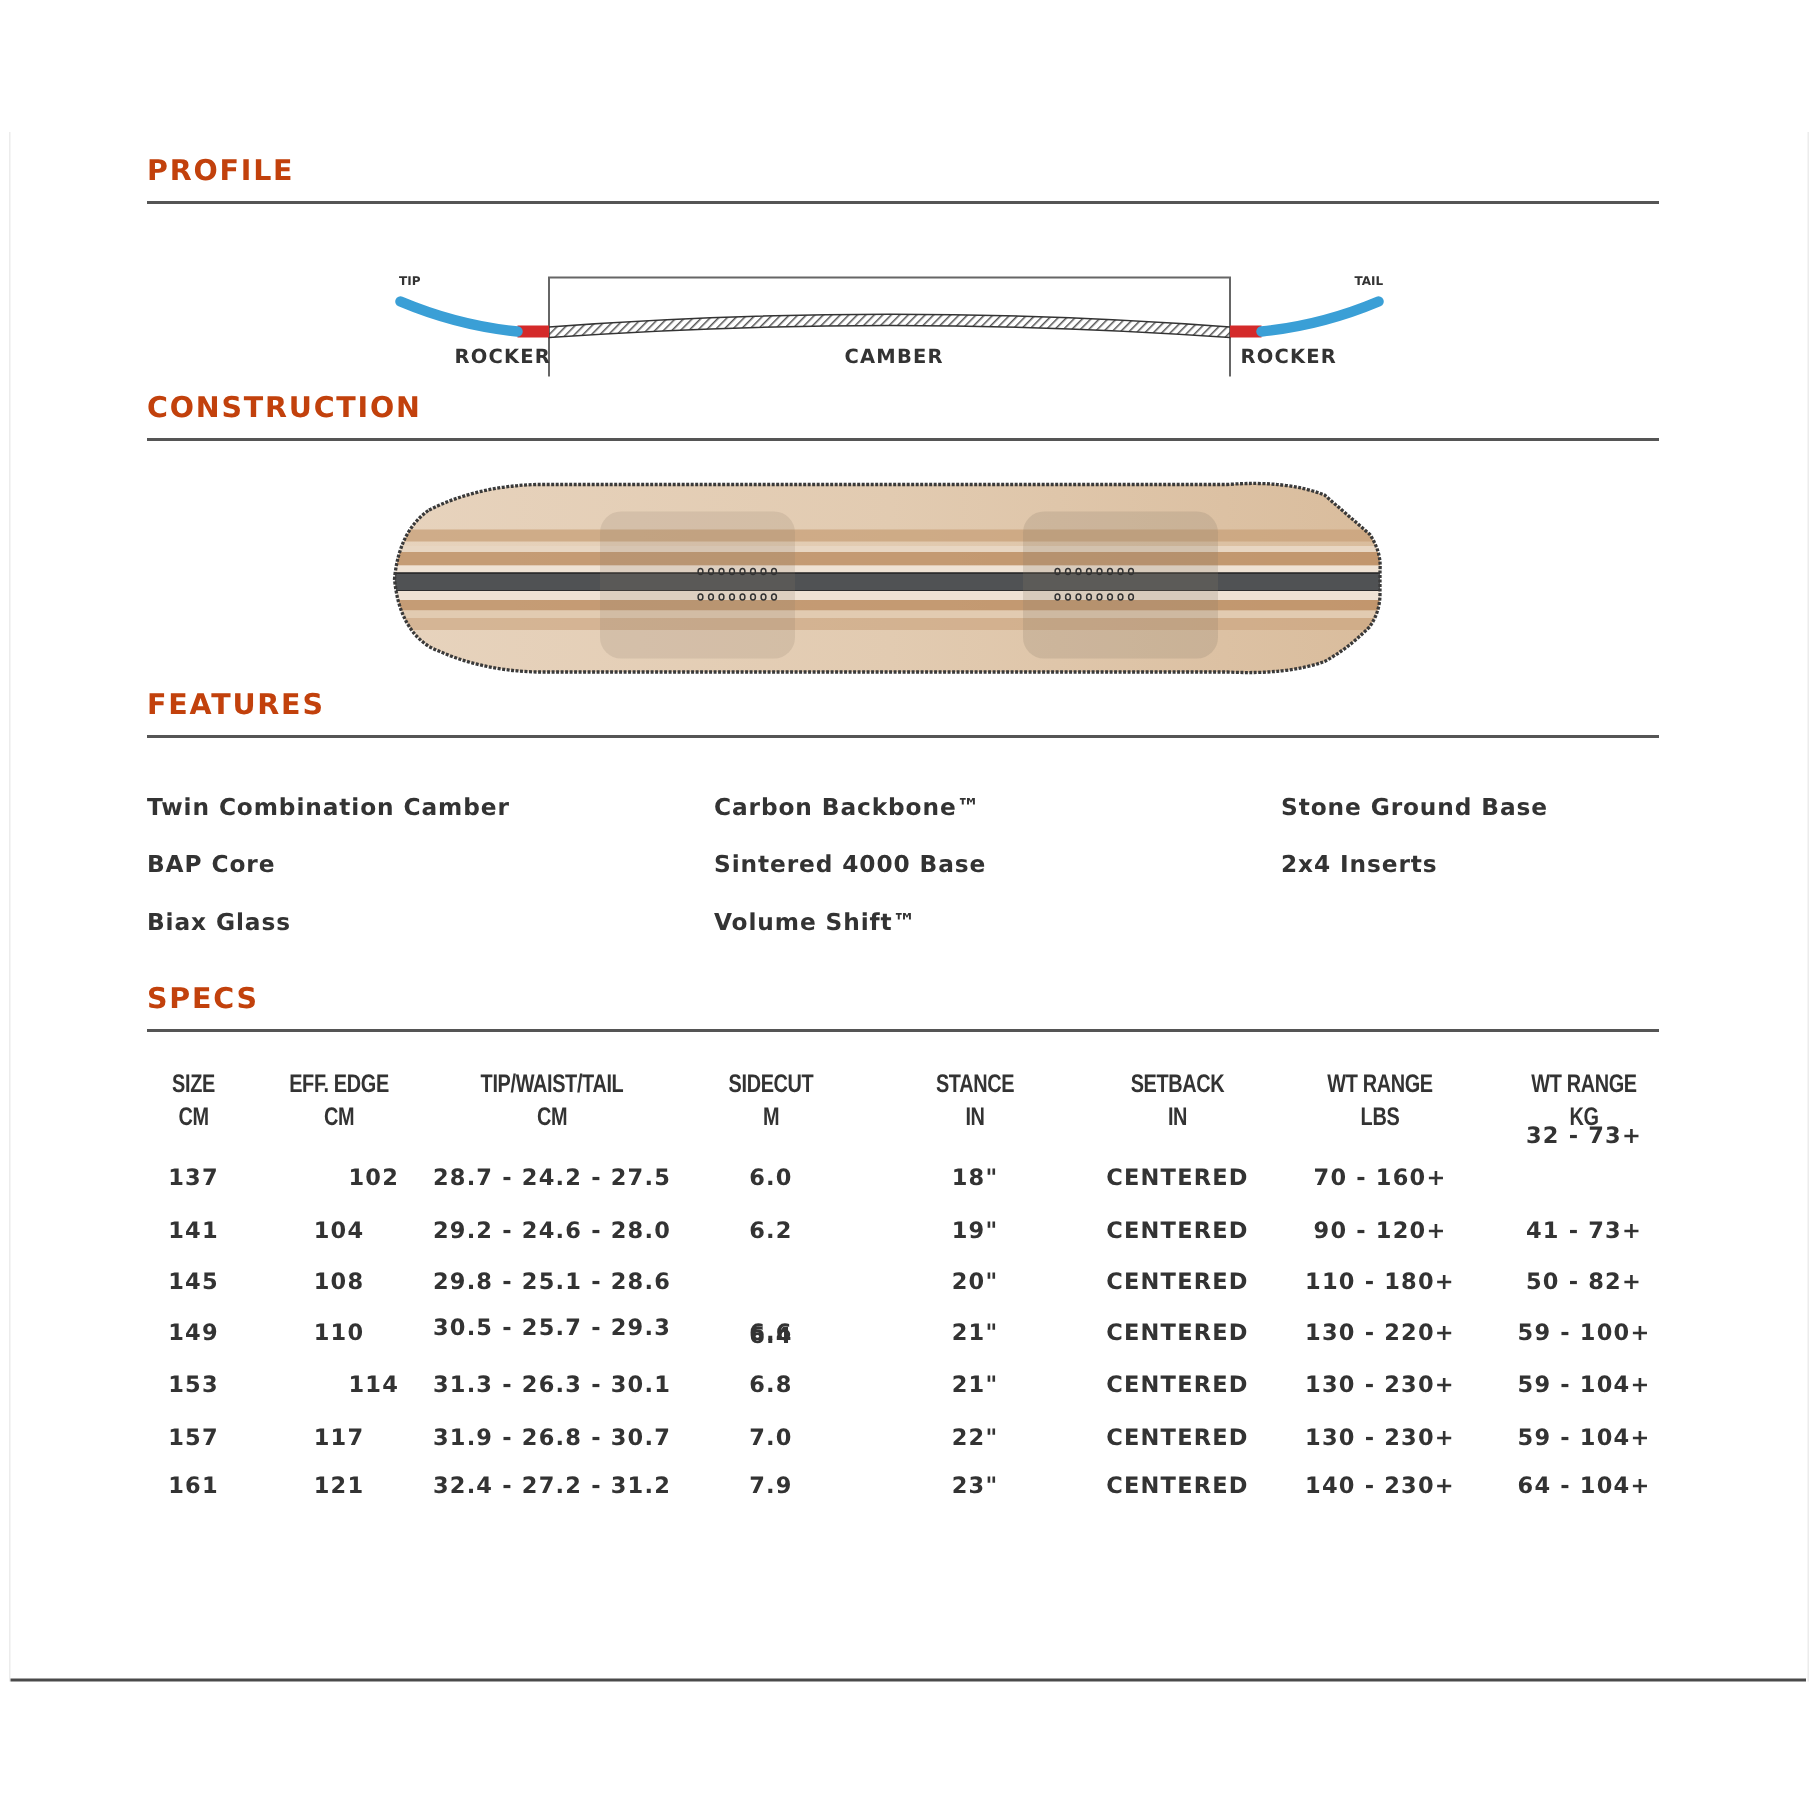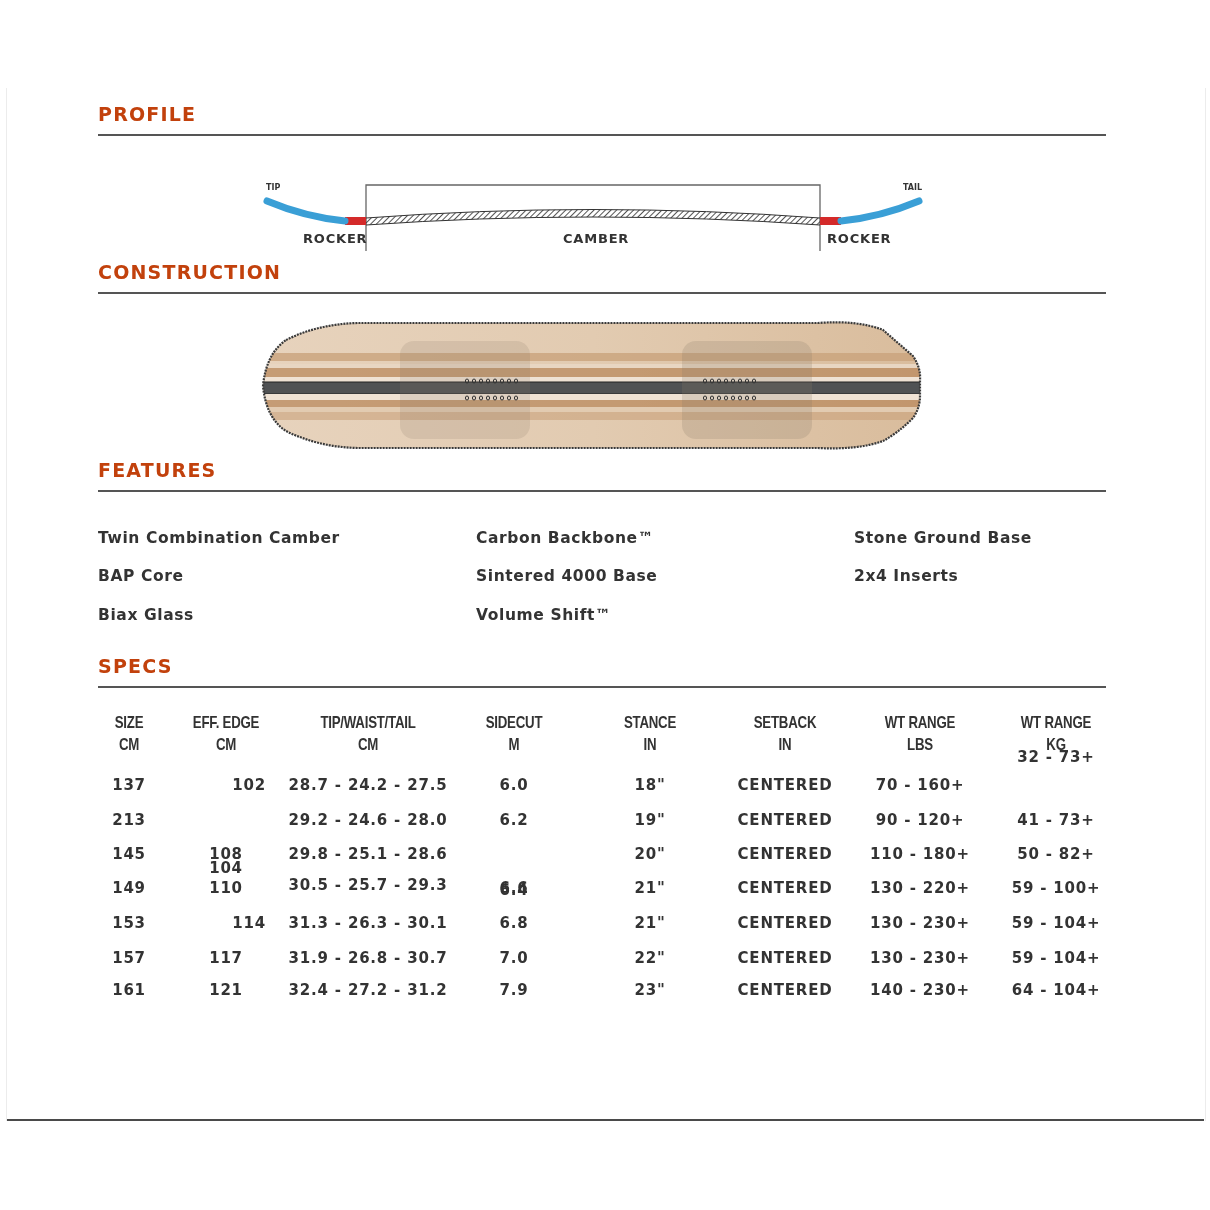--- a/index.html
+++ b/index.html
@@ -191,22 +191,22 @@
         <div class="spec-cell" style="left: 89px; width: 80px; top: 776px;">137</div>
         <div class="spec-cell" style="left: 186px; width: 80px; top: 776px; text-align: right;">102</div>
         <div class="spec-cell" style="left: 268px; width: 200px; top: 776px;">28.7 - 24.2 - 27.5</div>
         <div class="spec-cell" style="left: 474px; width: 80px; top: 776px;">6.0</div>
         <div class="spec-cell" style="left: 610px; width: 80px; top: 776px;">18"</div>
         <div class="spec-cell" style="left: 715px; width: 140px; top: 776px;">CENTERED</div>
         <div class="spec-cell" style="left: 850px; width: 140px; top: 776px;">70 - 160+</div>
         <div class="spec-cell" style="left: 986px; width: 140px; top: 748px;">32 - 73+</div>
       </div>
       <div>
-        <div class="spec-cell" style="left: 89px; width: 80px; top: 811px;">213</div>
-        <div class="spec-cell" style="left: 186px; width: 80px; top: 811px; margin-top: 48px;">104</div>
+        <div class="spec-cell" style="left: 89px; width: 80px; top: 811px;">141</div>
+        <div class="spec-cell" style="left: 186px; width: 80px; top: 811px;">104</div>
         <div class="spec-cell" style="left: 268px; width: 200px; top: 811px;">29.2 - 24.6 - 28.0</div>
         <div class="spec-cell" style="left: 474px; width: 80px; top: 811px;">6.2</div>
         <div class="spec-cell" style="left: 610px; width: 80px; top: 811px;">19"</div>
         <div class="spec-cell" style="left: 715px; width: 140px; top: 811px;">CENTERED</div>
         <div class="spec-cell" style="left: 850px; width: 140px; top: 811px;">90 - 120+</div>
         <div class="spec-cell" style="left: 986px; width: 140px; top: 811px;">41 - 73+</div>
       </div>
       <div>
         <div class="spec-cell" style="left: 89px; width: 80px; top: 845px;">145</div>
         <div class="spec-cell" style="left: 186px; width: 80px; top: 845px;">108</div>

